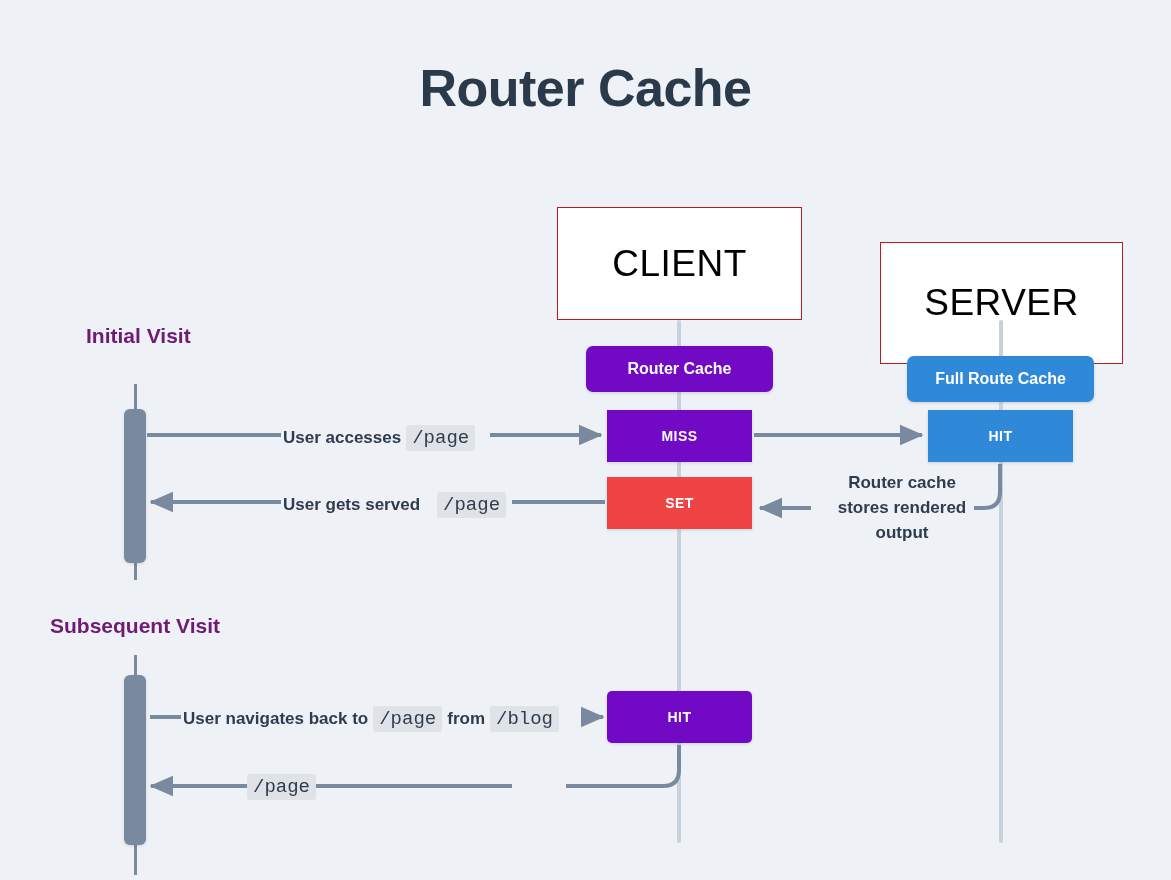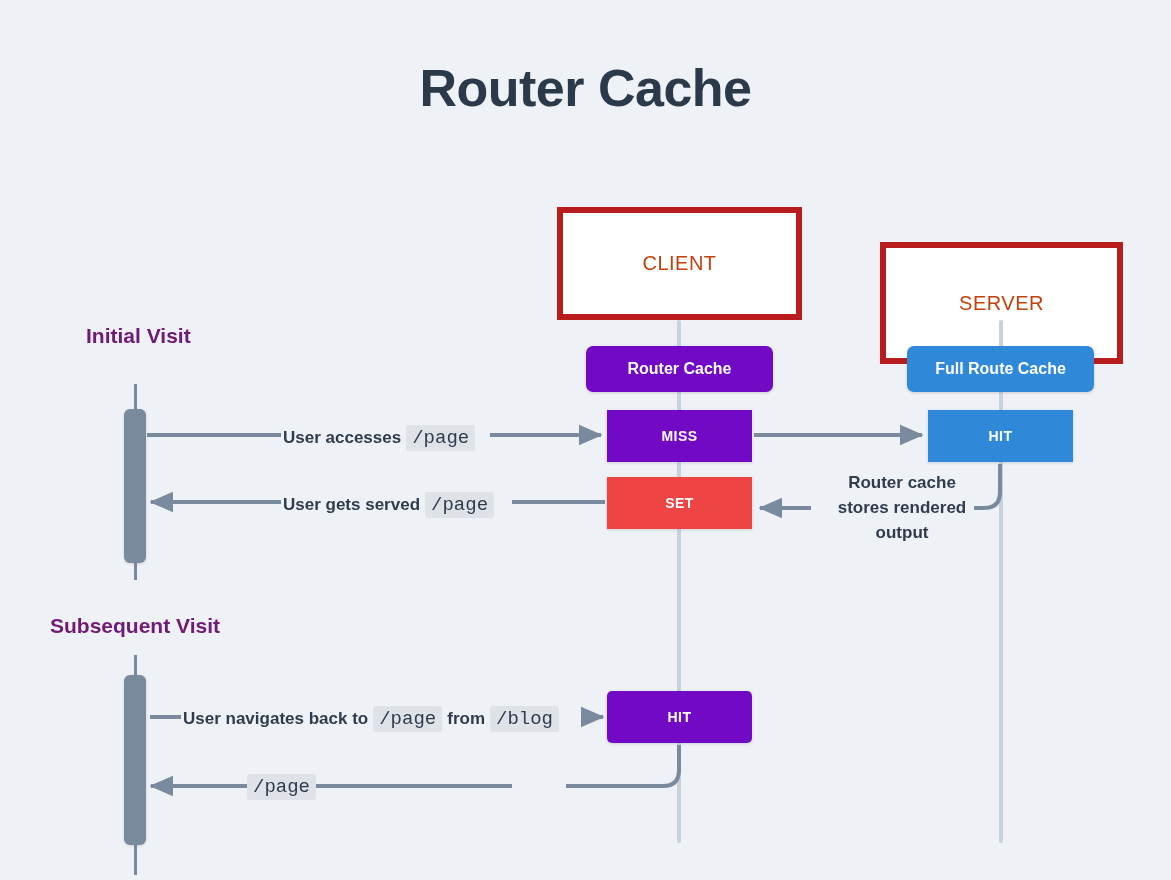--- a/index.html
+++ b/index.html
@@ -26,26 +26,26 @@
     font-weight: bold;
     letter-spacing: -0.5px;
     color: #2b3a४a;
     color: #2b3a4a;
   }
 
   
   .participant {
     position: absolute;
     background: #ffffff;
-    border: 6px solid #b91c1c;
+    border: 1px solid #b91c1c;
     display: flex;
     align-items: center;
     justify-content: center;
-    font-size: 20px;
-    color: #c2410c;
+    font-size: 37px;
+    color: #000000;
     letter-spacing: 0.5px;
   }
   #participant-client { left: 557px; top: 207px; width: 245px; height: 113px; }
   #participant-server { left: 880px; top: 207px; width: 243px; height: 122px; margin-top: 35px; }
 
   
   .lifeline {
     position: absolute;
     width: 4px;
     background: #c8d2dd;
@@ -61,21 +61,21 @@
     border-radius: 7px;
     display: flex;
     align-items: center;
     justify-content: center;
     color: #ffffff;
     font-size: 16px;
     font-weight: bold;
     box-shadow: 0 1px 3px rgba(40,50,70,0.18);
   }
   #badge-router-cache { left: 586px; top: 346px; width: 187px; background: #7209c4; }
-  #badge-full-route-cache { left: 907px; top: 346px; width: 187px; background: #2f88d8; }
+  #badge-full-route-cache { left: 907px; top: 356px; width: 187px; background: #2f88d8; }
 
   
   .state-box {
     position: absolute;
     display: flex;
     align-items: center;
     justify-content: center;
     color: #ffffff;
     font-size: 14px;
     font-weight: bold;
@@ -129,21 +129,21 @@
     font-family: "Liberation Mono", "DejaVu Sans Mono", monospace;
     font-weight: normal;
     font-size: 19px;
     background: #dfe3e8;
     border-radius: 3px;
     padding: 2px 6px;
     margin: 0 5px;
     color: #2f3c4e;
   }
   #msg-user-accesses        { left: 283px; top: 425px; }
-  #msg-user-gets-served     { left: 283px; top: 492px; }
+  #msg-user-gets-served     { left: 283px; top: 492px; gap: 12px; }
   #msg-user-navigates-back  { left: 183px; top: 706px; }
   #msg-user-is-served       { left: 242px; top: 774px; }
 
   
   #note-router-cache-stores {
     position: absolute;
     left: 812px; top: 470px;
     width: 180px;
     text-align: center;
     font-size: 17px;

